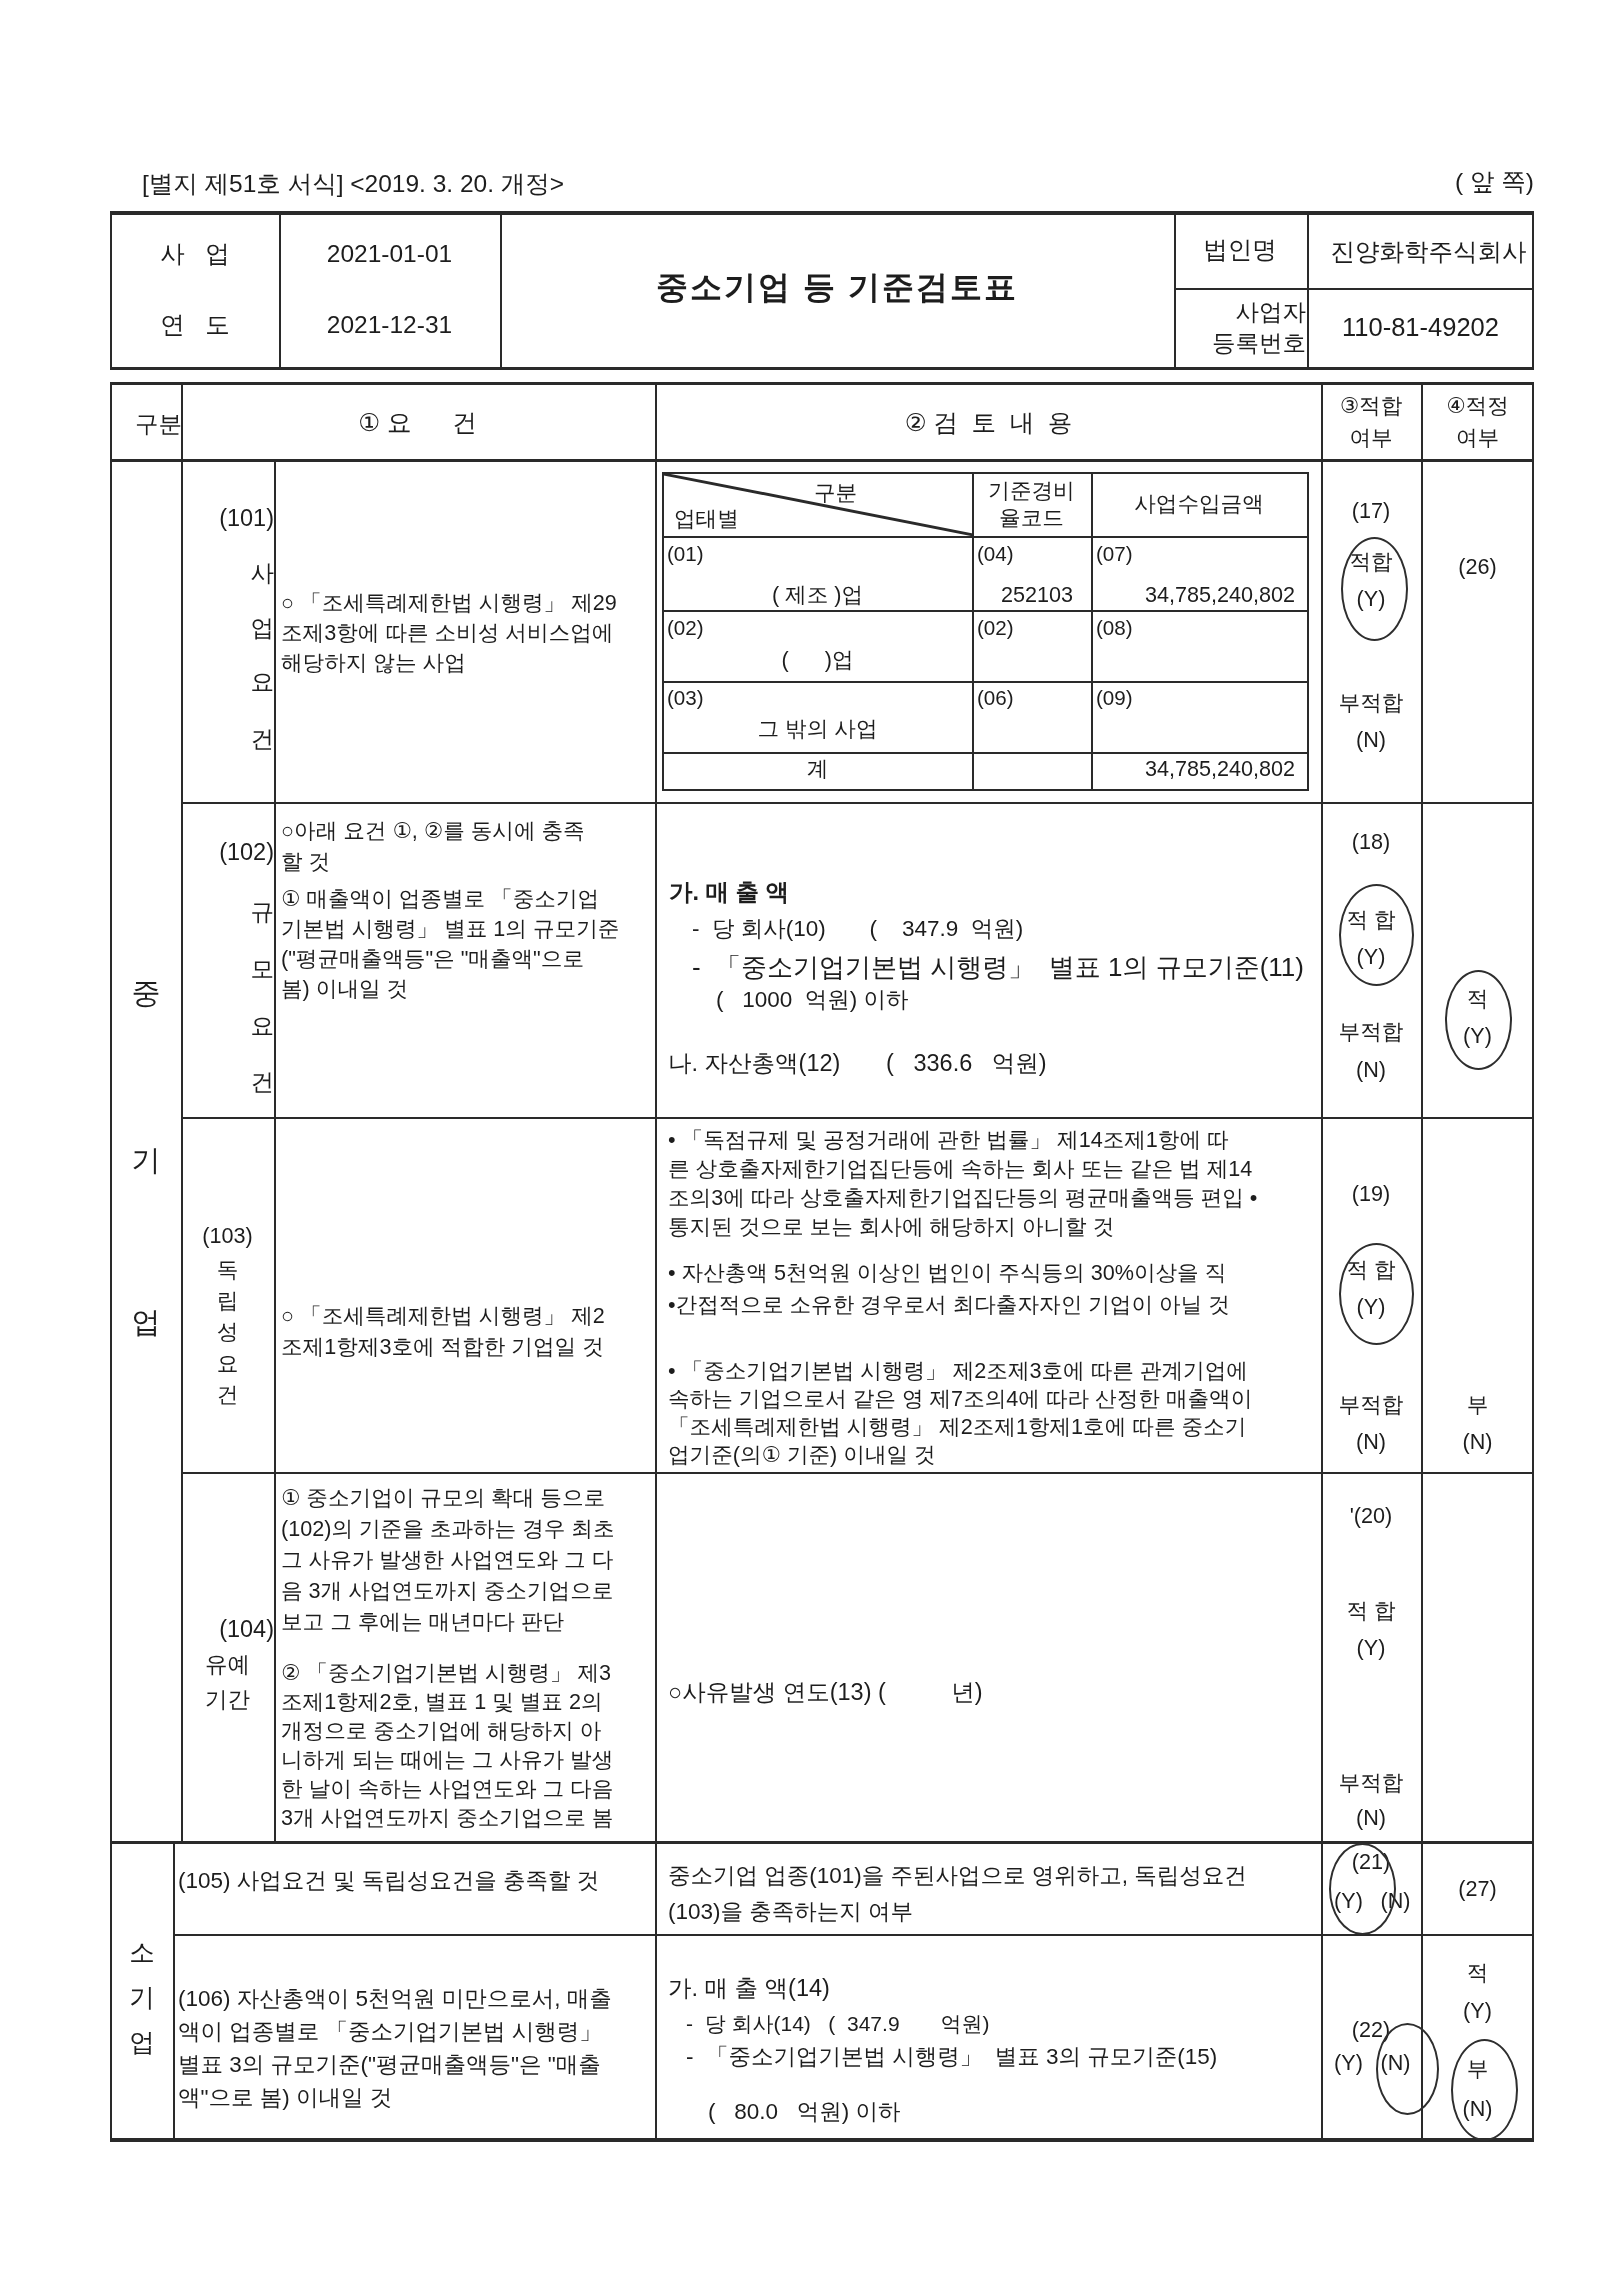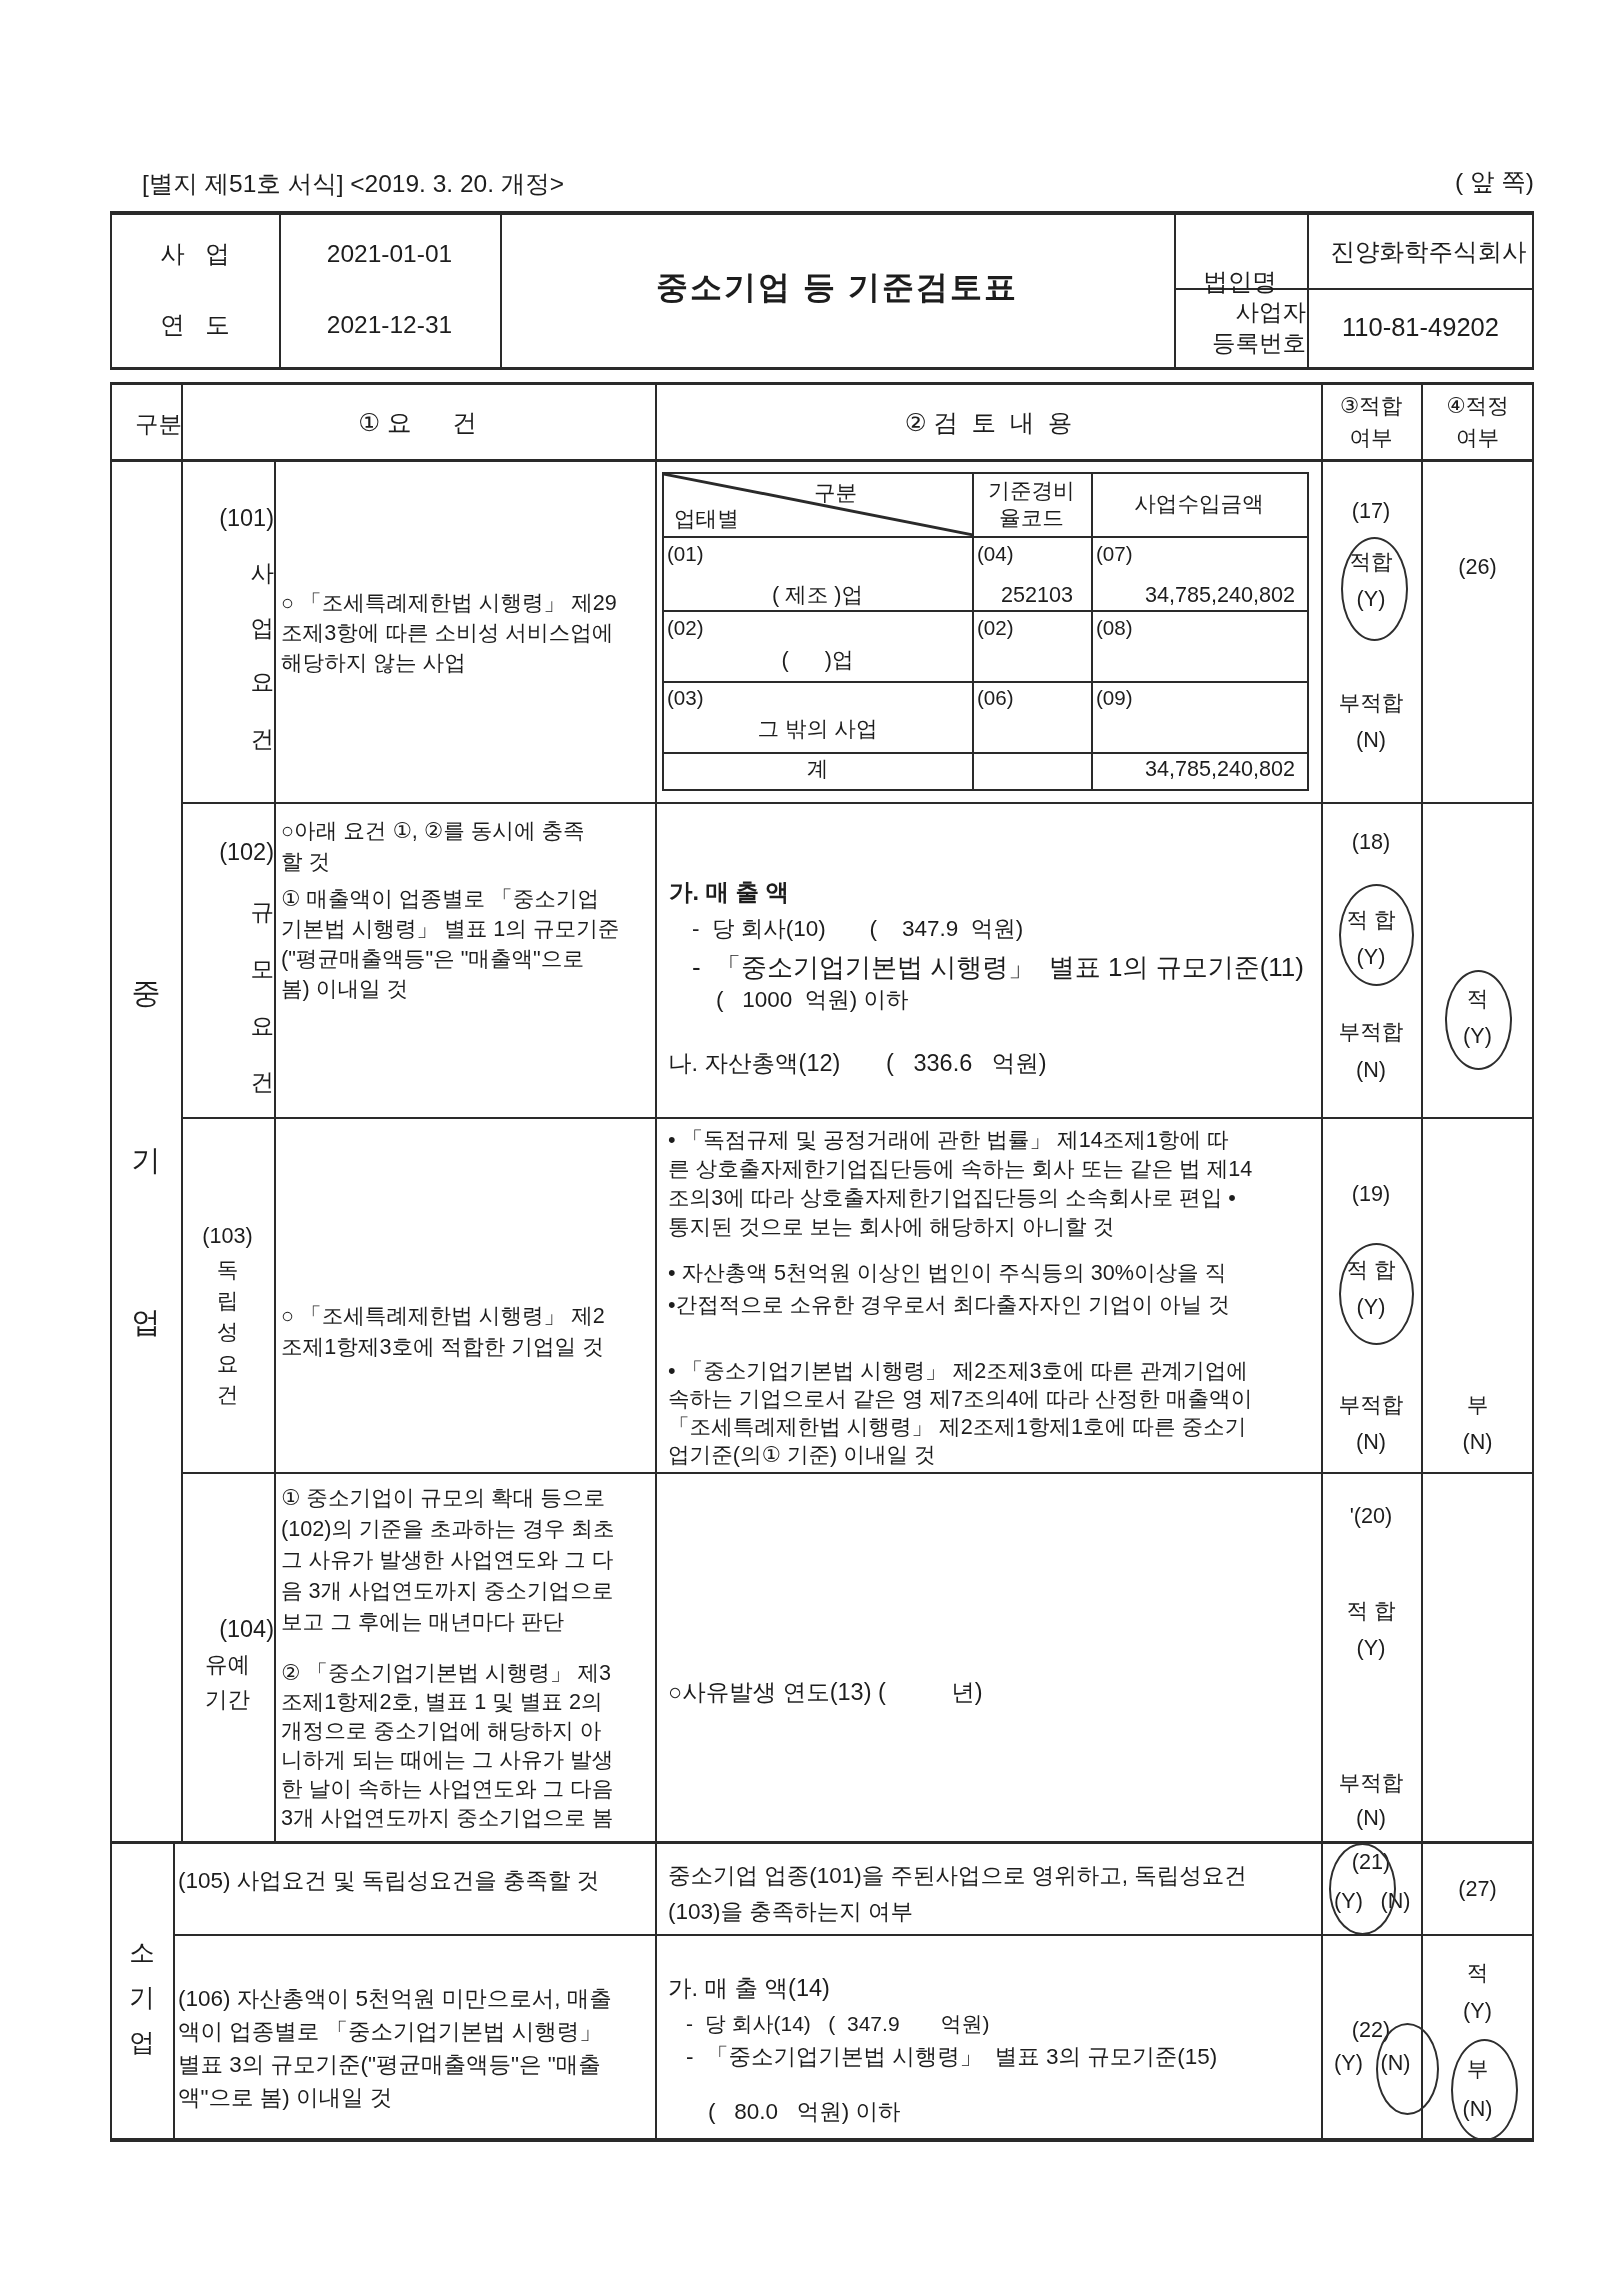--- a/index.html
+++ b/index.html
@@ -36,21 +36,21 @@
   <i class="ln" style="left:500px;top:213px;width:2px;height:155px;"></i>
   <i class="ln" style="left:1174px;top:213px;width:2px;height:155px;"></i>
   <i class="ln" style="left:1307px;top:213px;width:2px;height:155px;"></i>
   <i class="ln" style="left:1174px;top:288px;width:360px;height:2px;"></i>
 
   <div class="t f25 c" style="left:110px;top:239px;width:170px;">사   업</div>
   <div class="t f25 c" style="left:110px;top:310px;width:170px;">연   도</div>
   <div class="t f25 c" style="left:279px;top:239px;width:221px;">2021-01-01</div>
   <div class="t f25 c" style="left:279px;top:310px;width:221px;">2021-12-31</div>
   <div class="t f33 c b" style="left:500px;top:267px;width:674px;letter-spacing:2px;">중소기업 등 기준검토표</div>
-  <div class="t f25 c" style="left:1174px;top:235px;width:132px;margin-top:32px;">법인명</div>
+  <div class="t f25 c" style="left:1174px;top:235px;width:132px;">법인명</div>
   <div class="t f25 c" style="left:1307px;top:237px;width:227px;padding-left:8px;">진양화학주식회사</div>
   <div class="t f24 c" style="left:1174px;top:297px;width:132px;line-height:31px;">사업자
 등록번호</div>
   <div class="t f26 c" style="left:1307px;top:312px;width:227px;">110-81-49202</div>
 
   <i class="ln" style="left:110px;top:382px;width:1424px;height:2.9px;"></i>
   <i class="ln" style="left:110px;top:459px;width:1424px;height:2.9px;"></i>
   <i class="ln" style="left:181px;top:802px;width:1353px;height:2px;"></i>
   <i class="ln" style="left:181px;top:1117px;width:1353px;height:2px;"></i>
   <i class="ln" style="left:181px;top:1472px;width:1353px;height:2px;"></i>
@@ -167,21 +167,21 @@
   <div class="t f22 c" style="left:181px;top:1223px;width:93px;">(103)</div>
   <div class="t f22 c" style="left:181px;top:1257px;width:93px;">독</div>
   <div class="t f22 c" style="left:181px;top:1288px;width:93px;">립</div>
   <div class="t f22 c" style="left:181px;top:1319px;width:93px;">성</div>
   <div class="t f22 c" style="left:181px;top:1351px;width:93px;">요</div>
   <div class="t f22 c" style="left:181px;top:1382px;width:93px;">건</div>
   <div class="t f22" style="left:281px;top:1300px;width:370px;line-height:31px;">○ 「조세특례제한법 시행령」 제2
 조제1항제3호에 적합한 기업일 것</div>
   <div class="t f22" style="left:668px;top:1125px;width:657px;line-height:29px;">• 「독점규제 및 공정거래에 관한 법률」 제14조제1항에 따
 른 상호출자제한기업집단등에 속하는 회사 또는 같은 법 제14
-조의3에 따라 상호출자제한기업집단등의 소속회사로 편입 •
+조의3에 따라 상호출자제한기업집단등의 평균매출액등 편입 •
 통지된 것으로 보는 회사에 해당하지 아니할 것</div>
   <div class="t f22" style="left:668px;top:1257px;width:657px;line-height:32px;">• 자산총액 5천억원 이상인 법인이 주식등의 30%이상을 직
 •간접적으로 소유한 경우로서 최다출자자인 기업이 아닐 것</div>
   <div class="t f22" style="left:668px;top:1357px;width:657px;line-height:28px;">• 「중소기업기본법 시행령」 제2조제3호에 따른 관계기업에
 속하는 기업으로서 같은 영 제7조의4에 따라 산정한 매출액이
 「조세특례제한법 시행령」 제2조제1항제1호에 따른 중소기
 업기준(의① 기준) 이내일 것</div>
   <div class="t f22 c" style="left:1321px;top:1181px;width:100px;">(19)</div>
   <div class="t f22 c" style="left:1321px;top:1257px;width:100px;">적 합</div>
   <div class="t f22 c" style="left:1321px;top:1294px;width:100px;">(Y)</div>

